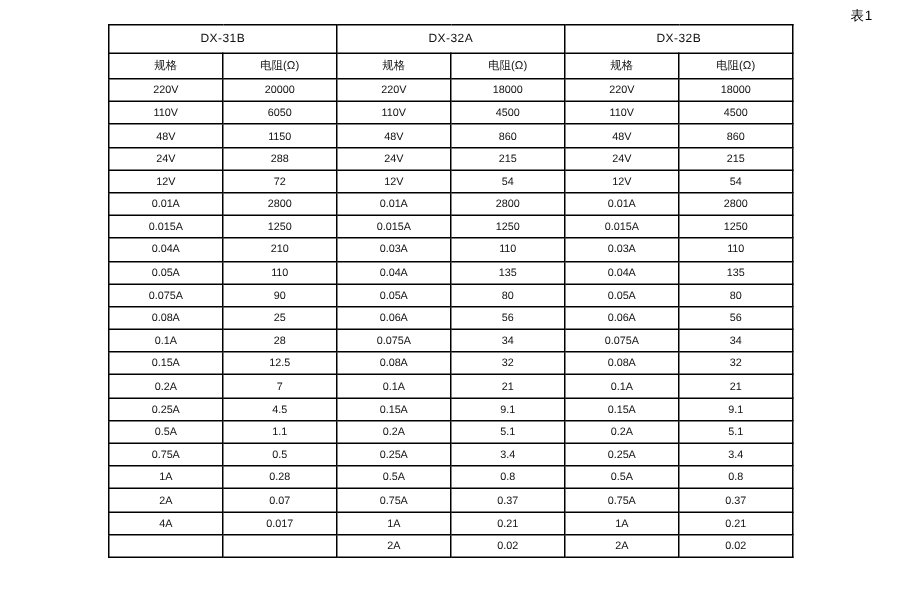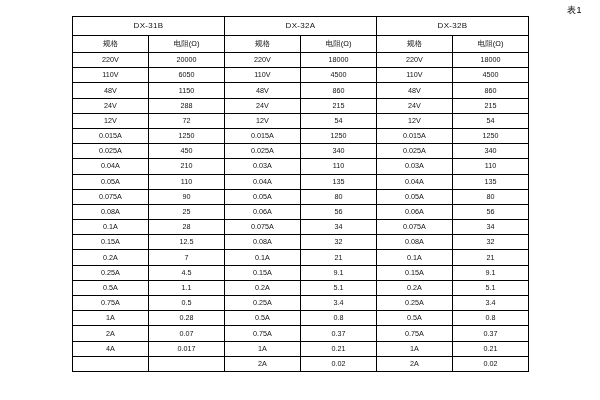--- a/index.html
+++ b/index.html
@@ -134,36 +134,36 @@
           </tr>
           <tr>
             <td>12V</td>
             <td>72</td>
             <td>12V</td>
             <td>54</td>
             <td>12V</td>
             <td>54</td>
           </tr>
           <tr>
+            <td>0.01A</td>
+            <td>2800</td>
+            <td>0.01A</td>
+            <td>2800</td>
+            <td>0.01A</td>
+            <td>2800</td>
+          </tr>
+          <tr>
             <td>0.015A</td>
             <td>1250</td>
             <td>0.015A</td>
             <td>1250</td>
             <td>0.015A</td>
             <td>1250</td>
           </tr>
           <tr>
-            <td>0.025A</td>
-            <td>450</td>
-            <td>0.025A</td>
-            <td>340</td>
-            <td>0.025A</td>
-            <td>340</td>
-          </tr>
-          <tr>
             <td>0.04A</td>
             <td>210</td>
             <td>0.03A</td>
             <td>110</td>
             <td>0.03A</td>
             <td>110</td>
           </tr>
           <tr>
             <td>0.05A</td>
             <td>110</td>

